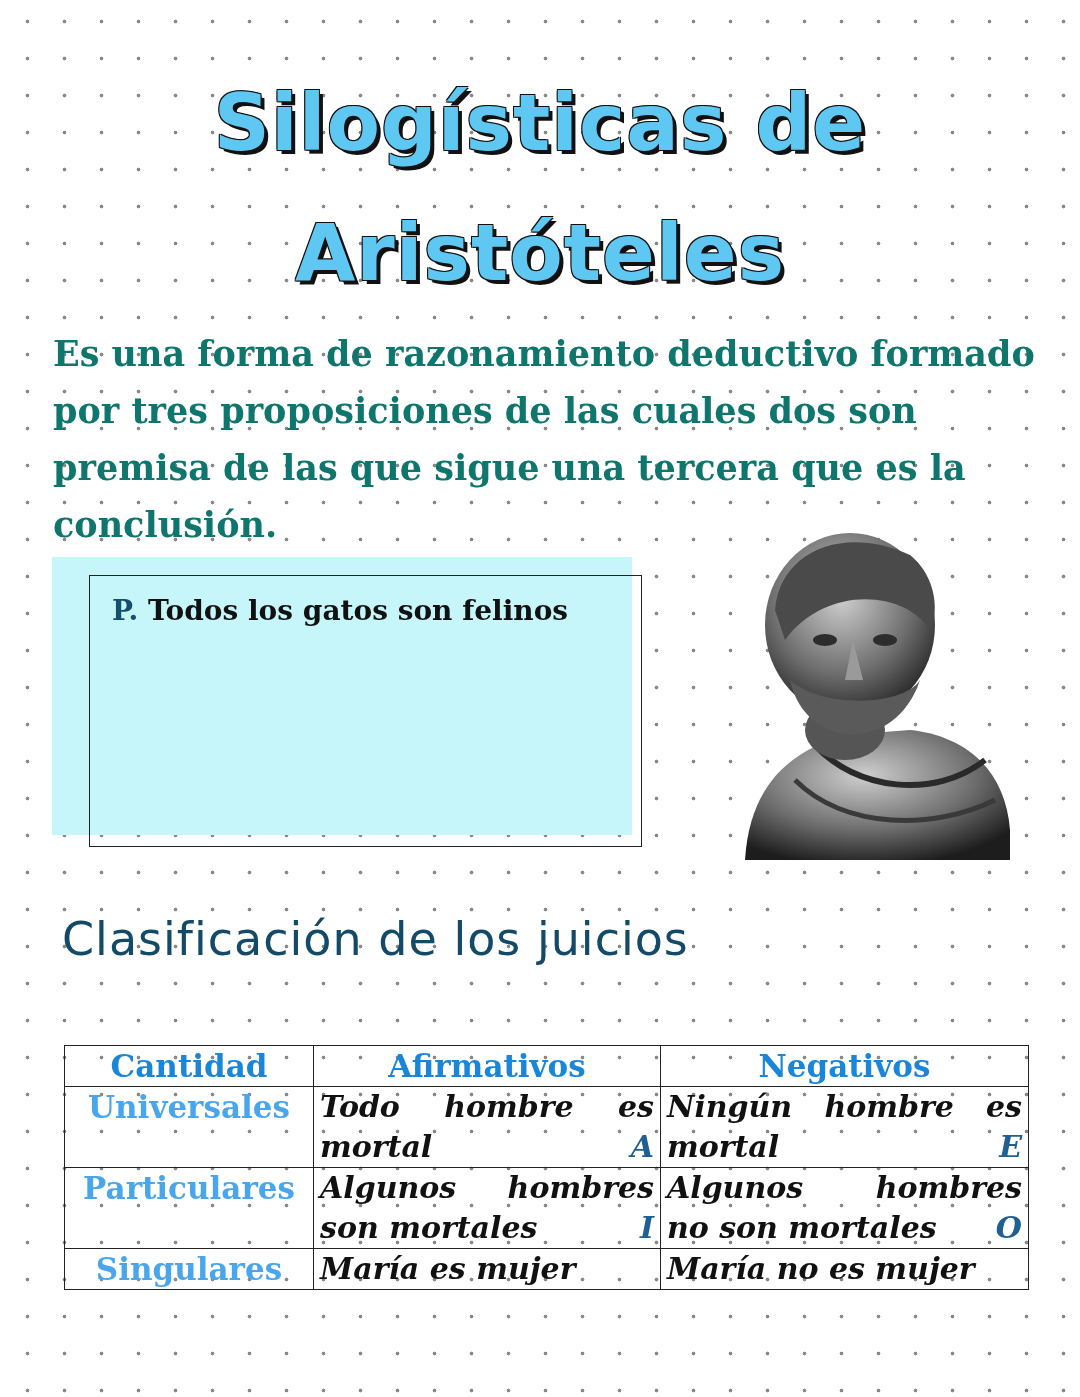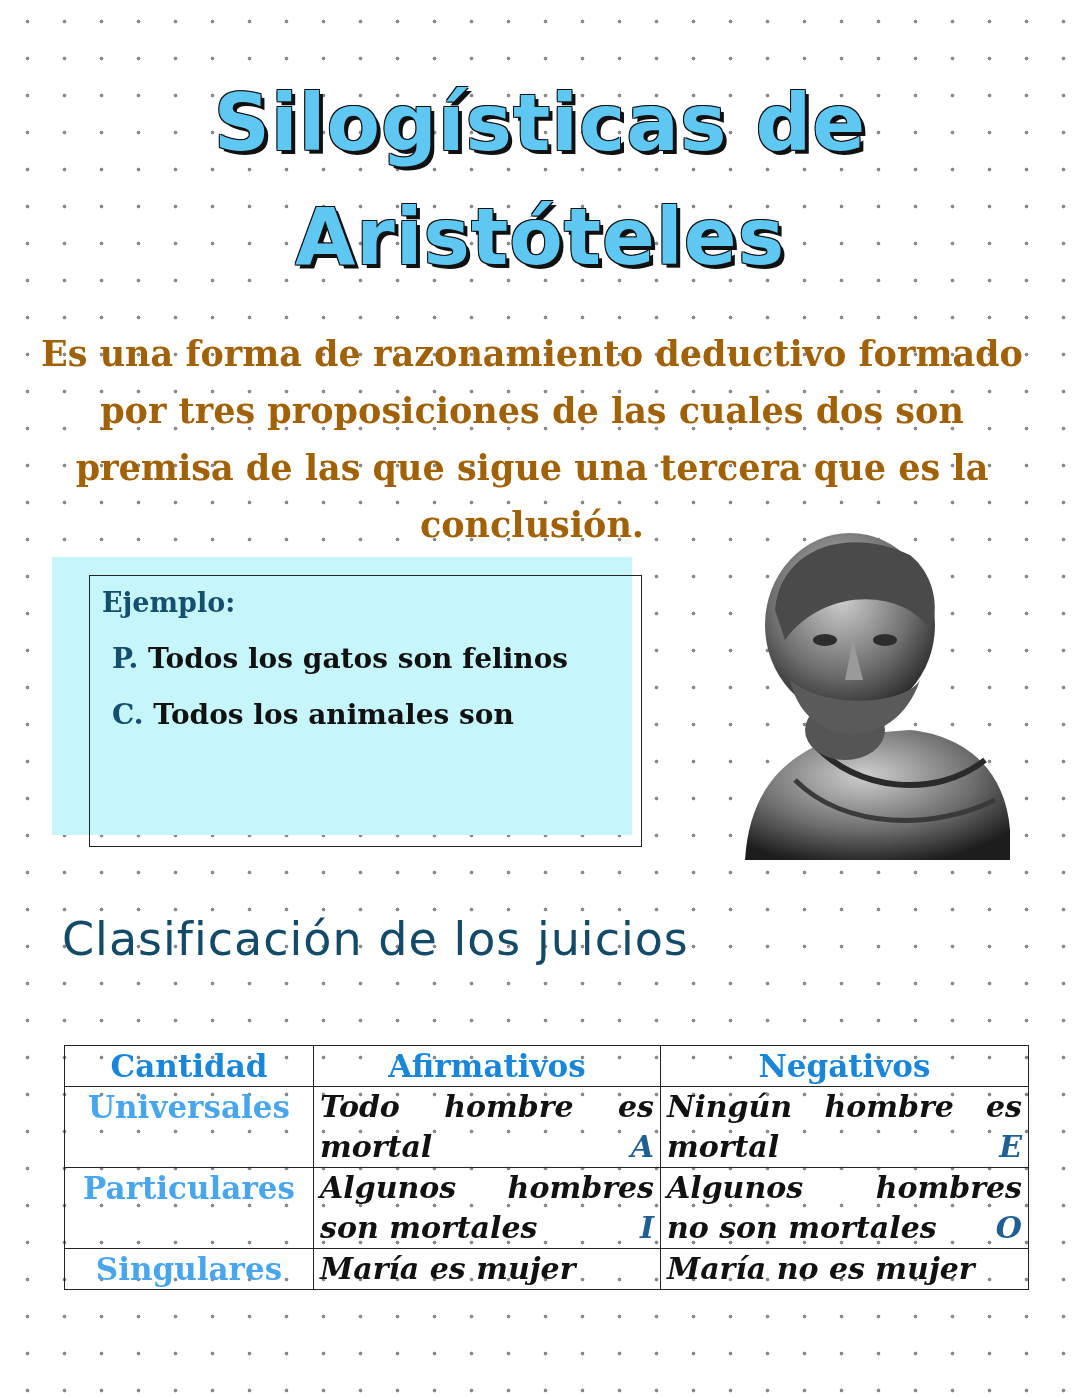--- a/index.html
+++ b/index.html
@@ -11,24 +11,24 @@
     background-position: 46px 40px;
     font-family: "DejaVu Serif", serif;
   }
   .title {
     position: absolute; left: 0; width: 1080px; text-align: center;
     font-family: "DejaVu Sans", sans-serif; font-weight: bold;
     color: #5ec8f2; font-size: 78px; letter-spacing: 1px;
     text-shadow: 4px 4px 0 #111, -1px -1px 0 #111, 1px -1px 0 #111, -1px 1px 0 #111, 1px 1px 0 #111;
   }
   .title.l1 { top: 78px; }
-  .title.l2 { top: 192px; }
+  .title.l2 { top: 208px; }
   .intro {
-    position: absolute; left: 32px; top: 325px; width: 1000px;
-    text-align: center; font-weight: bold; font-size: 35px; line-height: 57px; color: #a16207;
+    position: absolute; left: 53px; top: 325px; width: 1000px;
+    text-align: left; font-weight: bold; font-size: 35px; line-height: 57px; color: #0f766e;
   }
   .example-bg {
     position: absolute; left: 52px; top: 557px; width: 580px; height: 278px;
     background: #c6f6fa;
   }
   .example-frame {
     position: absolute; left: 89px; top: 575px; width: 553px; height: 272px;
     border: 1.5px solid #222; box-sizing: border-box;
   }
   .example-text {
@@ -62,28 +62,23 @@
 <body>
 
 <div class="title l1">Silogísticas de</div>
 <div class="title l2">Aristóteles</div>
 
 <div class="intro">Es una forma de razonamiento deductivo formado por tres proposiciones de las cuales dos son premisa de las que sigue una tercera que es la conclusión.</div>
 
 <div class="example-bg"></div>
 <div class="example-frame"></div>
 <div class="example-text">
-  <div class="heading">Ejemplo:</div>
   <div class="line">
     <span class="mark">P.</span>
     <span>Todos los gatos son felinos</span>
-  </div>
-  <div class="line">
-    <span class="mark">C.</span>
-    <span>Todos los animales son</span>
   </div>
 </div>
 
 <svg class="bust" viewBox="0 0 280 330">
   <defs>
     <radialGradient id="g1" cx="45%" cy="35%" r="70%">
       <stop offset="0" stop-color="#cfcfcf"></stop>
       <stop offset="0.6" stop-color="#6d6d6d"></stop>
       <stop offset="1" stop-color="#1d1d1d"></stop>
     </radialGradient>

